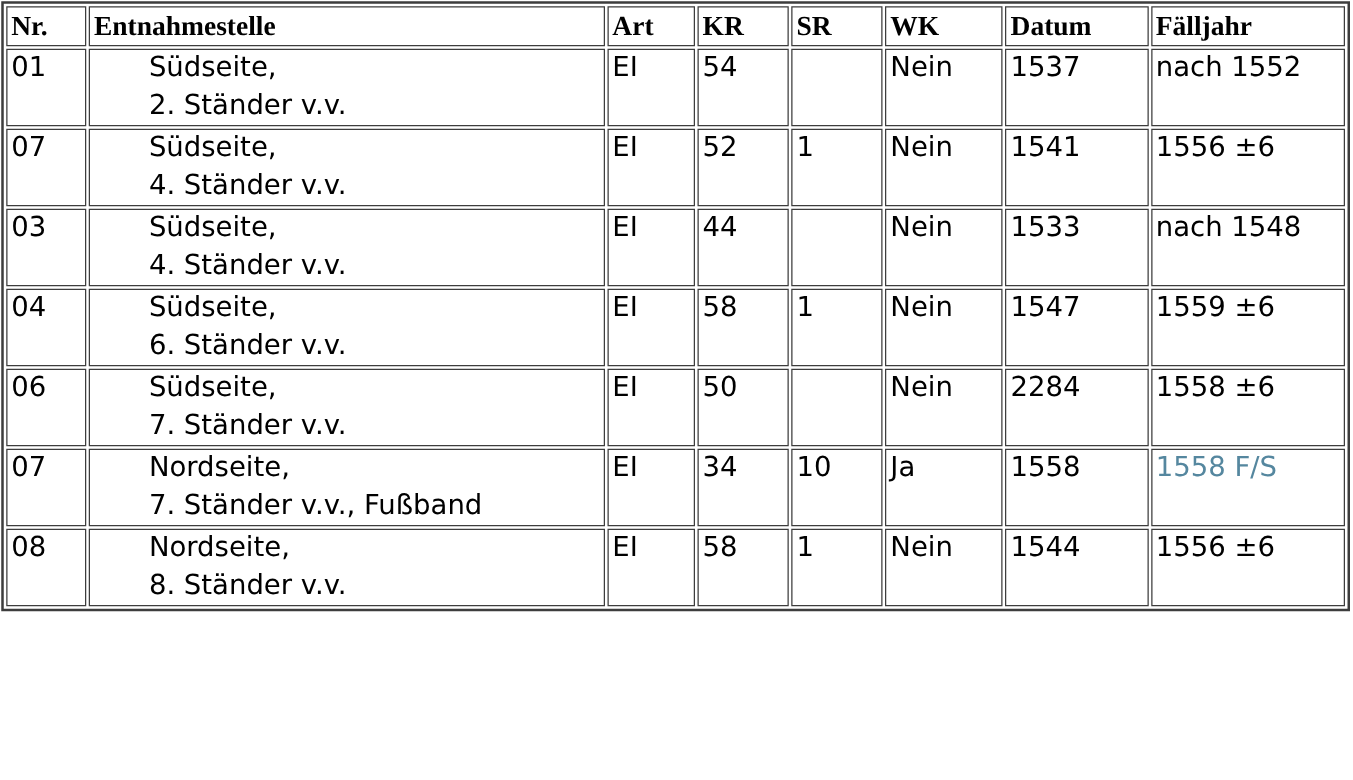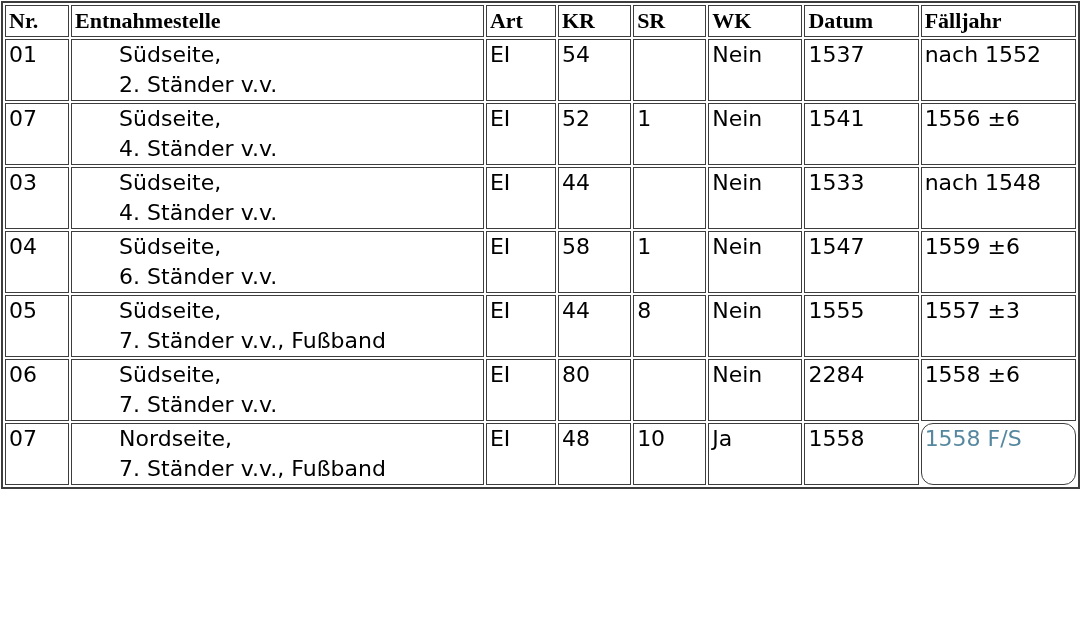--- a/index.html
+++ b/index.html
@@ -41,21 +41,20 @@
   table.dendro th {
     font-weight: bold;
     font-family: Liberation Serif, serif;
   }
   .loc-line {
     display: block;
     margin-left: 44px;
   }
   .fell-highlight {
     color: var(--highlight-color, #55879f);
-    border-radius: 12px;
   }
 </style>
 </head>
 <body>
 
 <table class="dendro">
   <colgroup>
     <col style="width:64px">
     <col style="width:412px">
     <col style="width:70px">
@@ -128,57 +127,57 @@
         <span class="loc-line">6. Ständer v.v.</span>
       </td>
       <td>EI</td>
       <td>58</td>
       <td>1</td>
       <td>Nein</td>
       <td>1547</td>
       <td>1559 ±6</td>
     </tr>
 
-    <tr>
-      <td>05</td>
-      <td>
-        <span class="loc-line">Südseite,</span>
-        <span class="loc-line">7. Ständer v.v., Fußband</span>
-      </td>
-      <td>EI</td>
-      <td>44</td>
-      <td>8</td>
-      <td>Nein</td>
-      <td>1555</td>
-      <td>1557 ±3</td>
-    </tr>
 
     <tr>
       <td>06</td>
       <td>
         <span class="loc-line">Südseite,</span>
         <span class="loc-line">7. Ständer v.v.</span>
       </td>
       <td>EI</td>
-      <td>80</td>
+      <td>50</td>
       <td></td>
       <td>Nein</td>
       <td>2284</td>
       <td>1558 ±6</td>
     </tr>
 
     <tr>
       <td>07</td>
       <td>
         <span class="loc-line">Nordseite,</span>
         <span class="loc-line">7. Ständer v.v., Fußband</span>
       </td>
       <td>EI</td>
-      <td>48</td>
+      <td>34</td>
       <td>10</td>
       <td>Ja</td>
       <td>1558</td>
       <td class="fell-highlight">1558 F/S</td>
     </tr>
 
+    <tr>
+      <td>08</td>
+      <td>
+        <span class="loc-line">Nordseite,</span>
+        <span class="loc-line">8. Ständer v.v.</span>
+      </td>
+      <td>EI</td>
+      <td>58</td>
+      <td>1</td>
+      <td>Nein</td>
+      <td>1544</td>
+      <td>1556 ±6</td>
+    </tr>
 
   </tbody>
 </table>
 
 </body></html>

